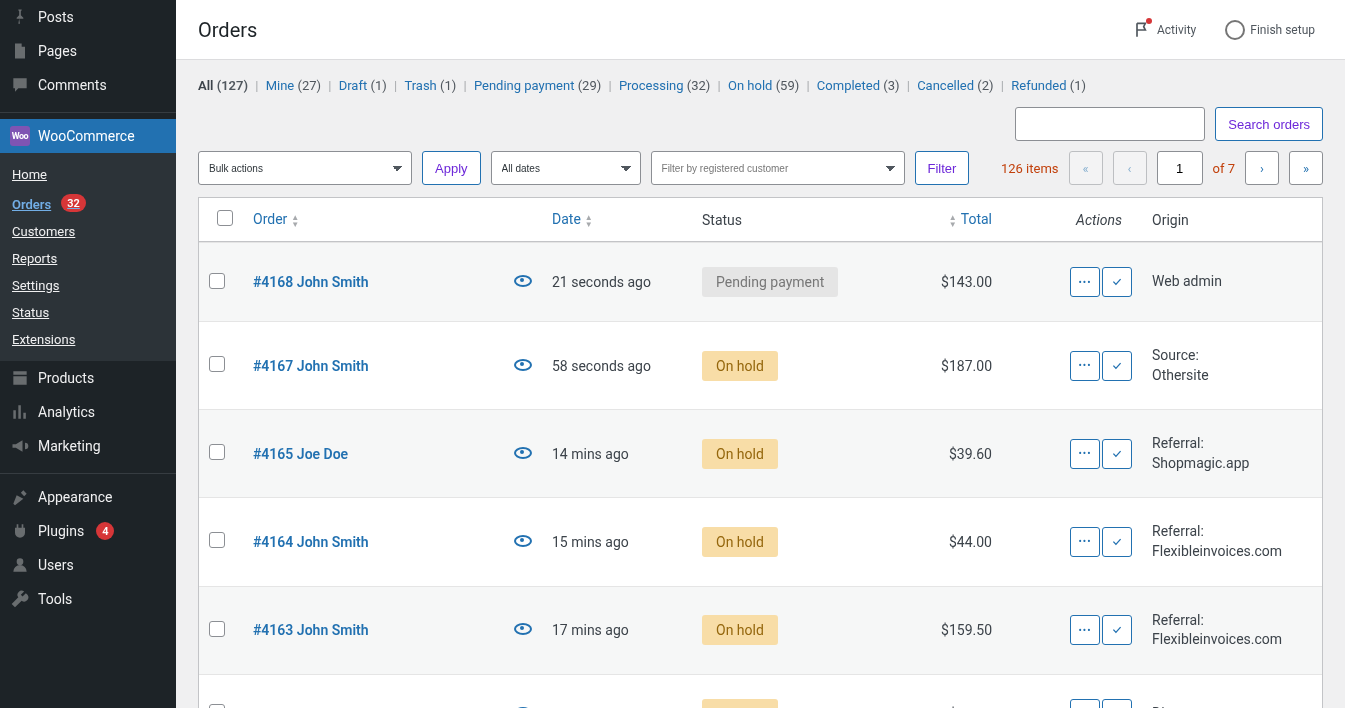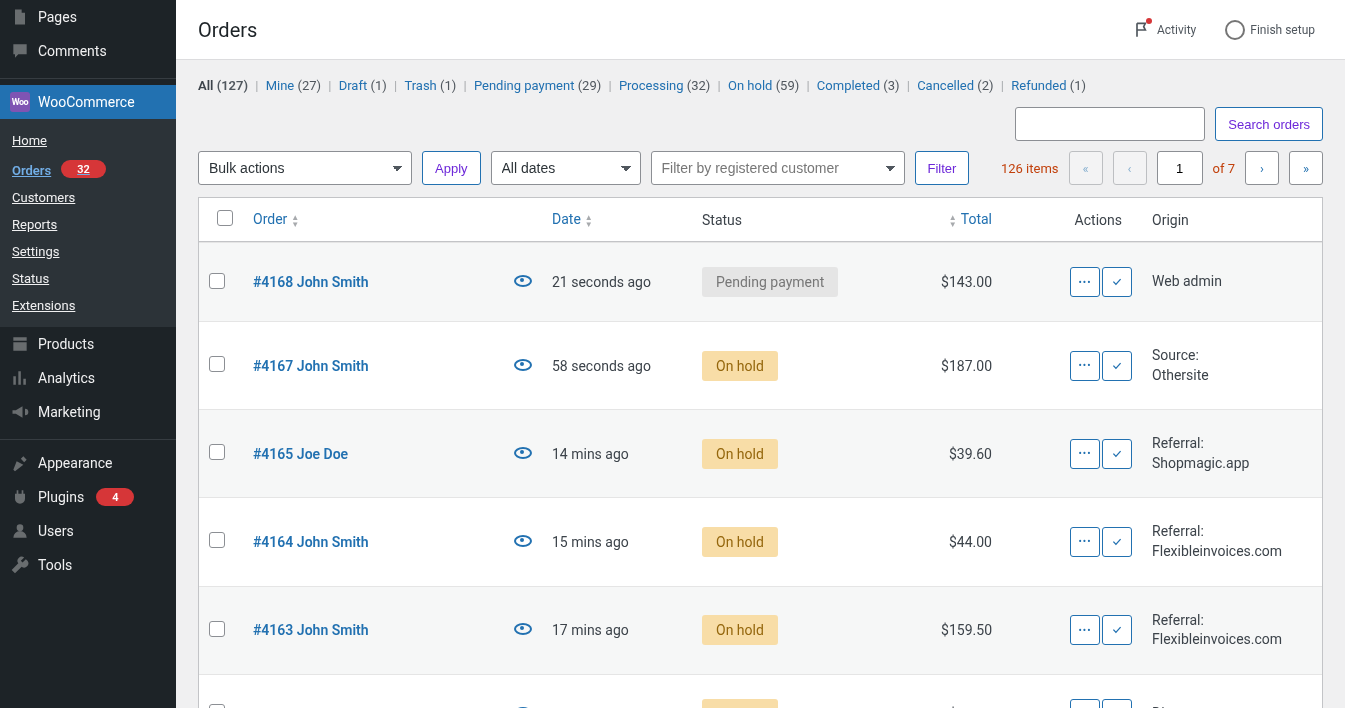--- a/index.html
+++ b/index.html
@@ -67,21 +67,21 @@
     font-weight: 600;
   }
   .sidebar .separator {
     height: 5px;
     border-bottom: 1px solid #363c41;
     margin: 6px 0;
   }
   .badge-red {
     display:inline-flex; align-items:center; justify-content:center;
     min-width: 18px; height: 18px;
-    padding: 0 16px;
+    padding: 0 6px;
     border-radius: 9px;
     background: #d63638;
     color: #fff;
     font-size: 11px;
     font-weight: 600;
     margin-left: 4px;
   }
   .woo-badge {
     width: 20px; height: 20px;
     background: #7f54b3;
@@ -147,21 +147,21 @@
   .toolbar .left, .toolbar .right { display:flex; align-items:center; gap:10px; flex-wrap:wrap; }
   .toolbar .right { margin-left:auto; }
 
   .search-row {
     display:flex; justify-content:flex-end; align-items:center; gap:10px;
     margin-bottom: 10px;
   }
 
   select.wp-select, .wp-select {
     height: 34px;
-    font-size: 14px;
+    font-size: 10px;
     padding: 0 28px 0 10px;
     border: 1px solid #8c8f94;
     border-radius: 3px;
     background:#fff;
     color:#2c3338;
     appearance:none;
     background-image: linear-gradient(45deg, transparent 50%, #50575e 50%), linear-gradient(135deg, #50575e 50%, transparent 50%);
     background-position: calc(100% - 14px) 14px, calc(100% - 9px) 14px;
     background-size: 5px 5px, 5px 5px;
     background-repeat: no-repeat;
@@ -215,21 +215,21 @@
     font-weight:400;
     font-size:14px;
     color:#2271b1;
     padding: 12px 10px;
     border-bottom: 1px solid #c3c4c7;
   }
   table.orders thead th.status, table.orders thead th.actions, table.orders thead th.origin {
     color:#3c434a;
   }
   table.orders thead th.total { text-align:right; }
-  table.orders thead th.actions { text-align:right; padding-right:20px;}
+  table.orders thead th.actions { text-align:right; padding-right:20px;font-style:italic;}
   table.orders thead th.check { width:40px; padding-left:18px;}
   .sort-ind {
     display:inline-flex; flex-direction:column; gap:0; margin-left:4px;
     vertical-align:middle;
   }
   .sort-ind::before {
     content:"▲"; font-size:8px; color:#a7aaad; line-height:7px;
   }
   .sort-ind::after {
     content:"▼"; font-size:8px; color:#a7aaad; line-height:7px;
@@ -295,20 +295,28 @@
     content:""; position:absolute; left:6px; top:3px;
     width:4px;height:4px; border-radius:50%; background:#2271b1;
   }
 
   svg.gicon { width:20px; height:20px; fill:#f0f0f1; opacity:.6; }
 </style>
 </head>
 <body>
 
 <nav class="sidebar">
+  <div class="item">
+    <span class="icon">
+        <svg class="gicon" viewBox="0 0 24 24">
+          <path d="M14 4l-1 1v5l3 3v1H8v-1l3-3V5l-1-1V3h4v1zM11 14l-1 6h2l-1-6z"></path>
+        </svg>
+      </span>
+    <span>Posts</span>
+  </div>
   <div class="item">
     <span class="icon">
         <svg class="gicon" viewBox="0 0 24 24">
           <path d="M6 3h8l4 4v14H6zM14 3v4h4"></path>
         </svg>
       </span>
     <span>Pages</span>
   </div>
   <div class="item">
     <span class="icon">

